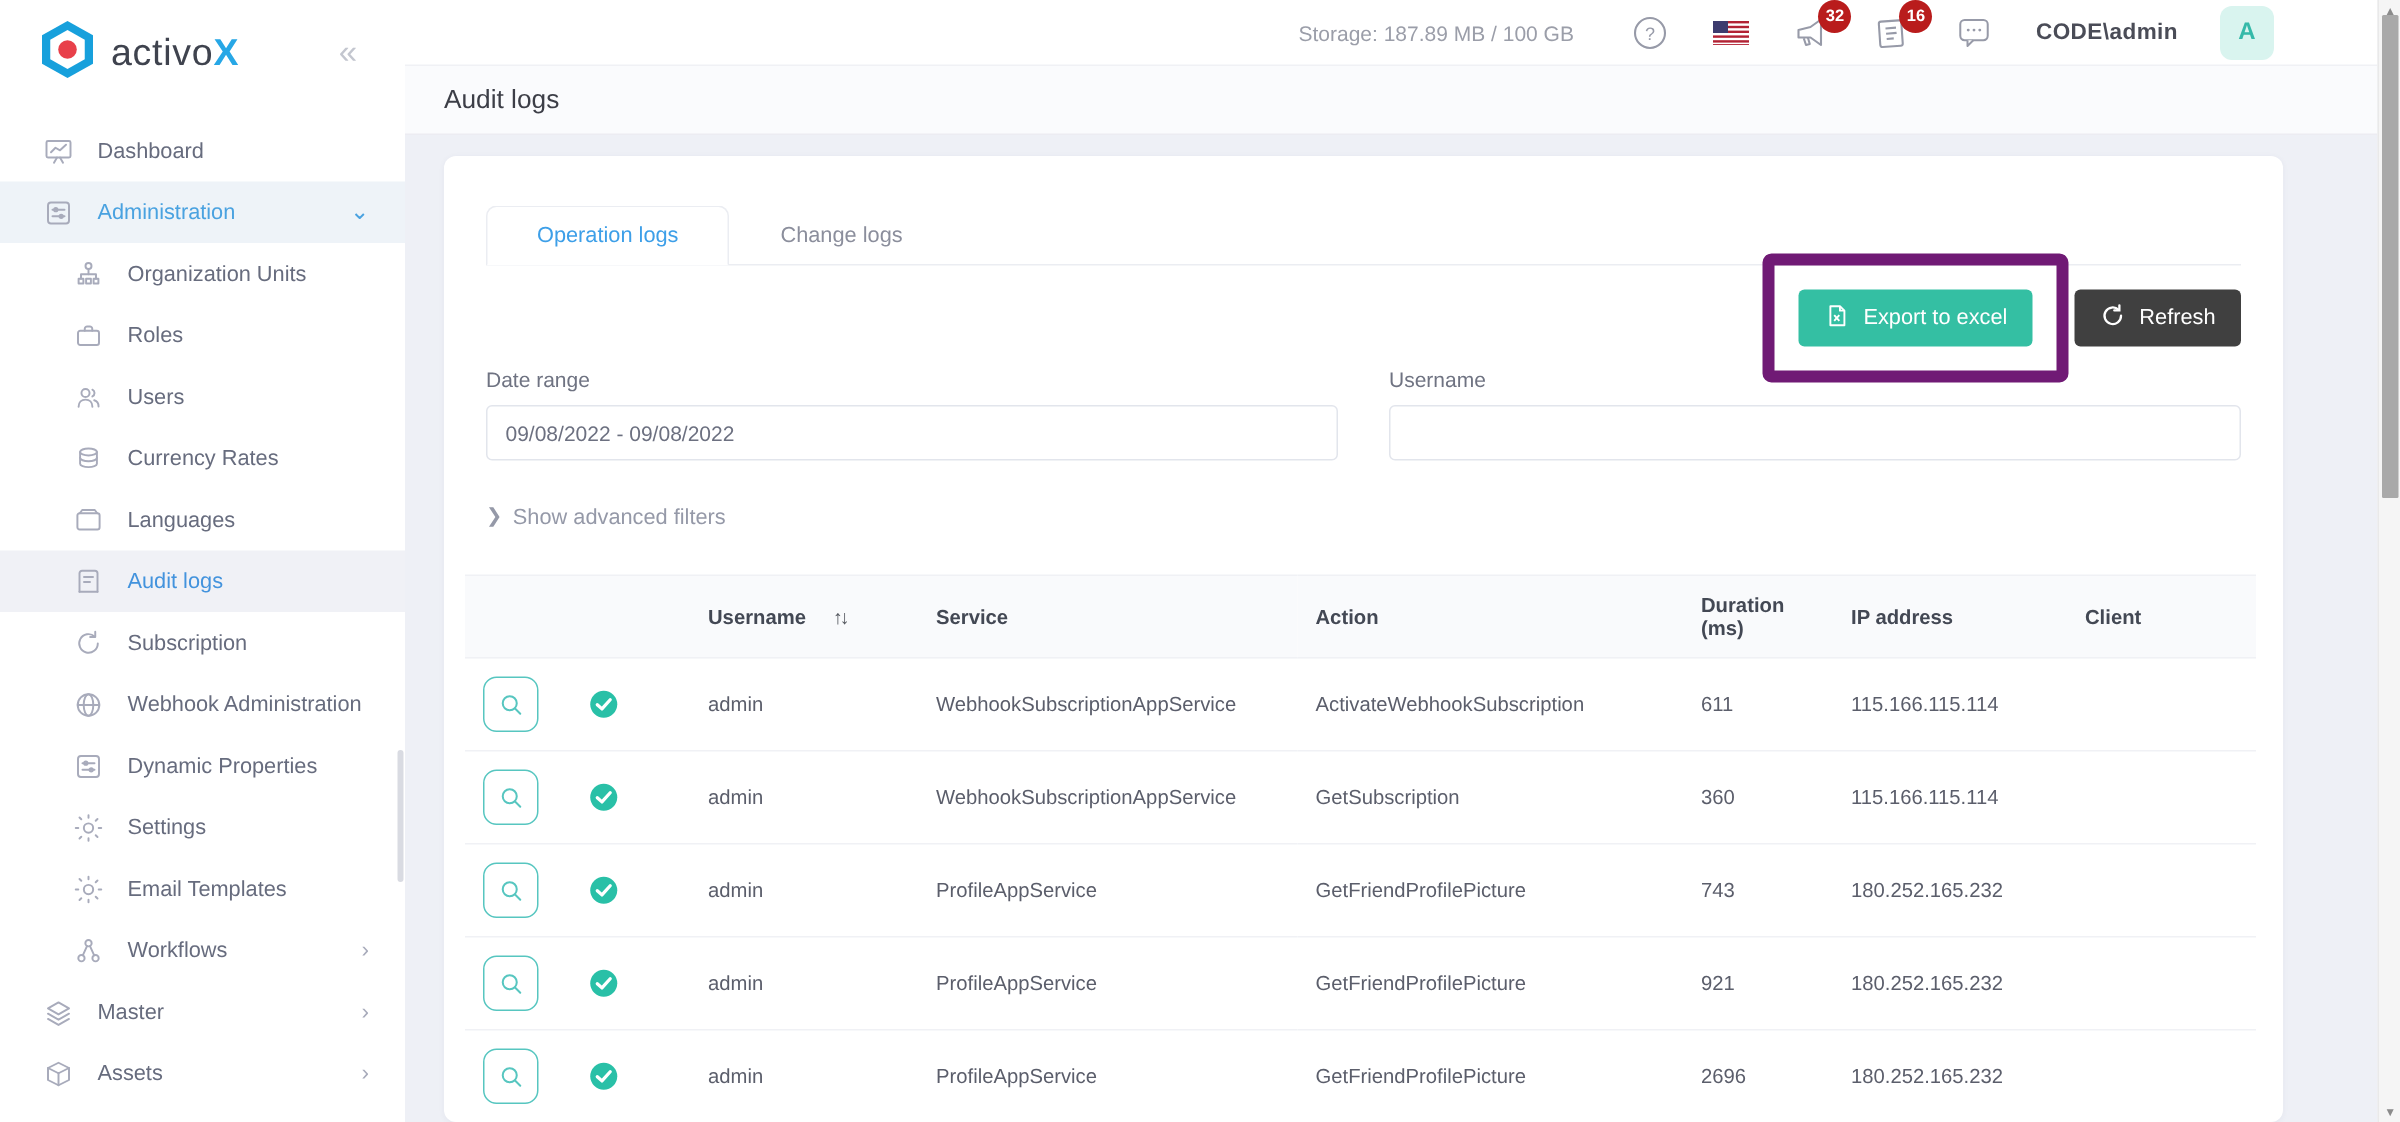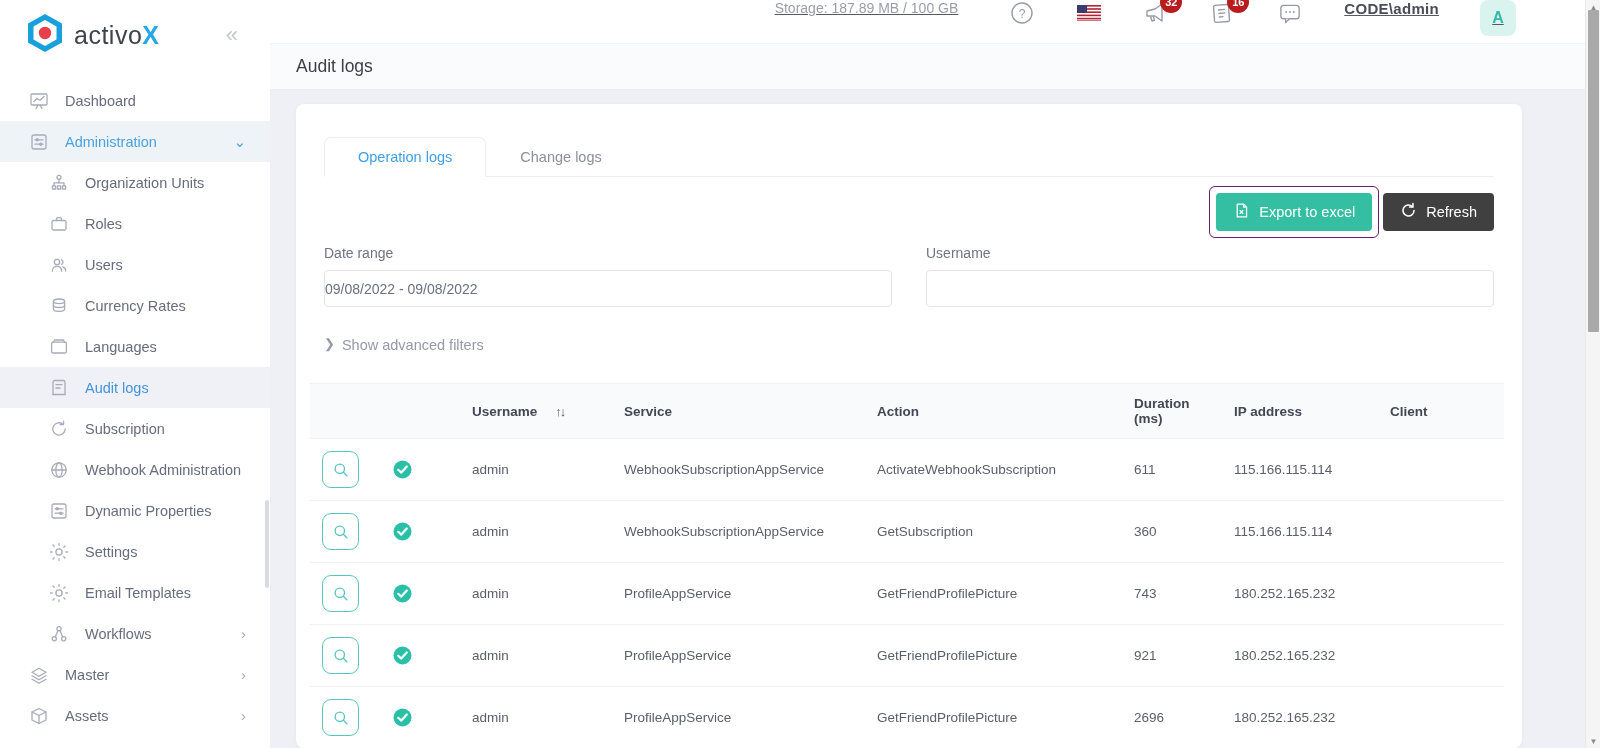--- a/index.html
+++ b/index.html
@@ -19,48 +19,48 @@
   .menu-item .mi-icon { width:22px; height:22px; color:#a8abbb; margin-right:15px; flex:none; display:flex; align-items:center; justify-content:center; }
   .menu-item .mi-label { white-space:nowrap; }
   .menu-item .mi-chevron { margin-left:auto; color:#a8abbb; font-size:15px; line-height:1; }
   .menu-item.active-parent { background:#eef3f8; color:#4aa2e0; }
   .menu-item.active-parent .mi-chevron { color:#4aa2e0; }
   .menu-item.active-leaf { background:#f0f1f6; color:#4393dd; }
   .side-scroll-thumb { position:absolute; right:1px; top:500px; width:4px; height:88px; background:#d9dbe2; border-radius:2px; }
 
   
   .main { position:relative; width:1315px; height:748px; display:flex; flex-direction:column; }
-  .topbar { height:62px; background:#fff; display:flex; justify-content:flex-end; gap:41px; padding-right:69px; border-bottom:1px solid #f0f1f5;text-decoration:underline; }
+  .topbar { height:62px; background:#fff; display:flex; align-items:center; justify-content:flex-end; gap:28px; padding-right:69px; border-bottom:1px solid #f0f1f5; }
   .storage-text { color:#9b9ea9; font-size:14px; margin-right:10px; }
   .tb-icon { position:relative; width:26px; height:26px; color:#979aa8; cursor:pointer; display:flex; align-items:center; justify-content:center; }
   .badge { position:absolute; top:-9px; right:-13px; min-width:22px; height:22px; border-radius:50%; background:#b91c1c; color:#fff; font-size:11px; font-weight:bold; display:flex; align-items:center; justify-content:center; }
   .user-name { font-size:15px; font-weight:bold; color:#4a4c57; letter-spacing:.3px; }
   .avatar { width:36px; height:36px; border-radius:8px; background:#d9f4ef; color:#35b9a9; font-size:16px; font-weight:bold; display:flex; align-items:center; justify-content:center; cursor:pointer; }
 
   .page-head { height:64px; background:#fafbfd; display:flex; align-items:center; padding-left:26px; border-bottom:1px solid #ececf2; }
   .page-title { font-size:17.5px; color:#3c3e47; font-weight:500; }
 
   .content { flex:1; background:#eef0f6; padding:14px 0 0 26px; }
   .card { width:1226px; background:#fff; border-radius:8px; box-shadow:0 1px 4px rgba(60,60,90,.05); padding:33px 28px 0 28px; min-height:600px; }
 
   .tabs { display:flex; border-bottom:1px solid #ebedf2; }
   .tab { padding:11px 33px; font-size:14.5px; color:#8b8e9c; cursor:pointer; border:1px solid transparent; margin-bottom:-1px; }
   .tab.active { color:#3d9fe8; background:#fff; border-color:#ebedf2 #ebedf2 #fff #ebedf2; border-radius:7px 7px 0 0; }
 
   .toolbar-row { display:flex; justify-content:flex-end; align-items:center; margin-top:8px; height:54px; }
-  .highlight-box { border:1px solid #701a75; border-radius:6px; padding:6px; display:inline-flex; }
+  .highlight-box { border:8px solid #701a75; border-radius:6px; padding:16px; display:inline-flex; }
   .btn { height:38px; border:none; border-radius:4px; color:#fff; font-size:14.5px; font-family:"Liberation Sans",sans-serif; display:inline-flex; align-items:center; gap:9px; padding:0 17px; cursor:pointer; }
   .btn-export { background:#34bfa3; }
   .btn-refresh { background:#404040; margin-left:4px; }
   .btn svg { flex:none; }
 
   .filters-row { display:flex; gap:34px; margin-top:6px; }
   .filter-col { width:571px; }
   .field-label { font-size:14px; color:#6f7382; margin-bottom:9px; }
-  .text-input { width:100%; height:37px; border:1px solid #e2e5ec; border-radius:4px; padding:0 0; font-size:14px; color:#6c7080; font-family:"Liberation Sans",sans-serif; background:#fff; outline:none; }
+  .text-input { width:100%; height:37px; border:1px solid #e2e5ec; border-radius:4px; padding:0 12px; font-size:14px; color:#6c7080; font-family:"Liberation Sans",sans-serif; background:#fff; outline:none; }
 
   .advanced-row { margin-top:30px; display:flex; align-items:center; gap:7px; color:#9599a8; font-size:14.5px; cursor:pointer; }
   .advanced-row .chev { font-size:13px; line-height:1; transform:translateY(-2px); }
 
   table.audit { width:1194px; margin-top:30px; border-collapse:collapse; table-layout:fixed; margin-left:-14px; }
   table.audit thead th { background:#f9fafc; border-top:1px solid #f0f1f5; font-size:13.5px; font-weight:bold; color:#434854; text-align:left; padding:12px 12px; height:37px; }
   table.audit td { border-top:1px solid #f0f1f5; padding:12px 12px; font-size:13.5px; color:#5b5e6b; height:60px; }
   .col-btn{width:70px;} .col-chk{width:80px;} .col-user{width:152px;} .col-svc{width:253px;} .col-act{width:257px;} .col-dur{width:100px;} .col-ip{width:156px;}
   .detail-btn { width:37px; height:37px; border-radius:9px; background:#fff; border:1px solid #57c6c0; color:#57c6c0; display:flex; align-items:center; justify-content:center; cursor:pointer; }
   .check-wrap { display:flex; align-items:center; }

